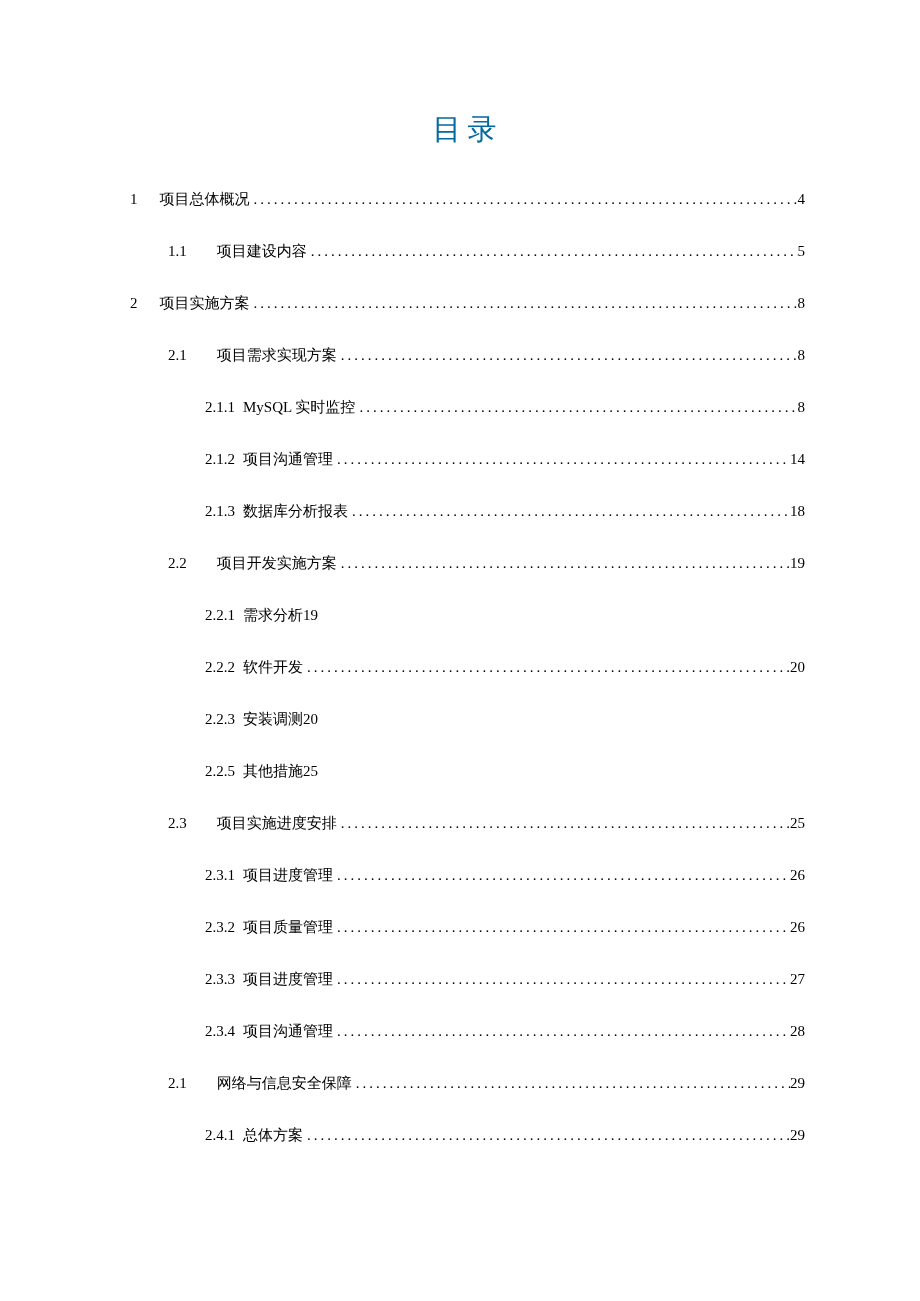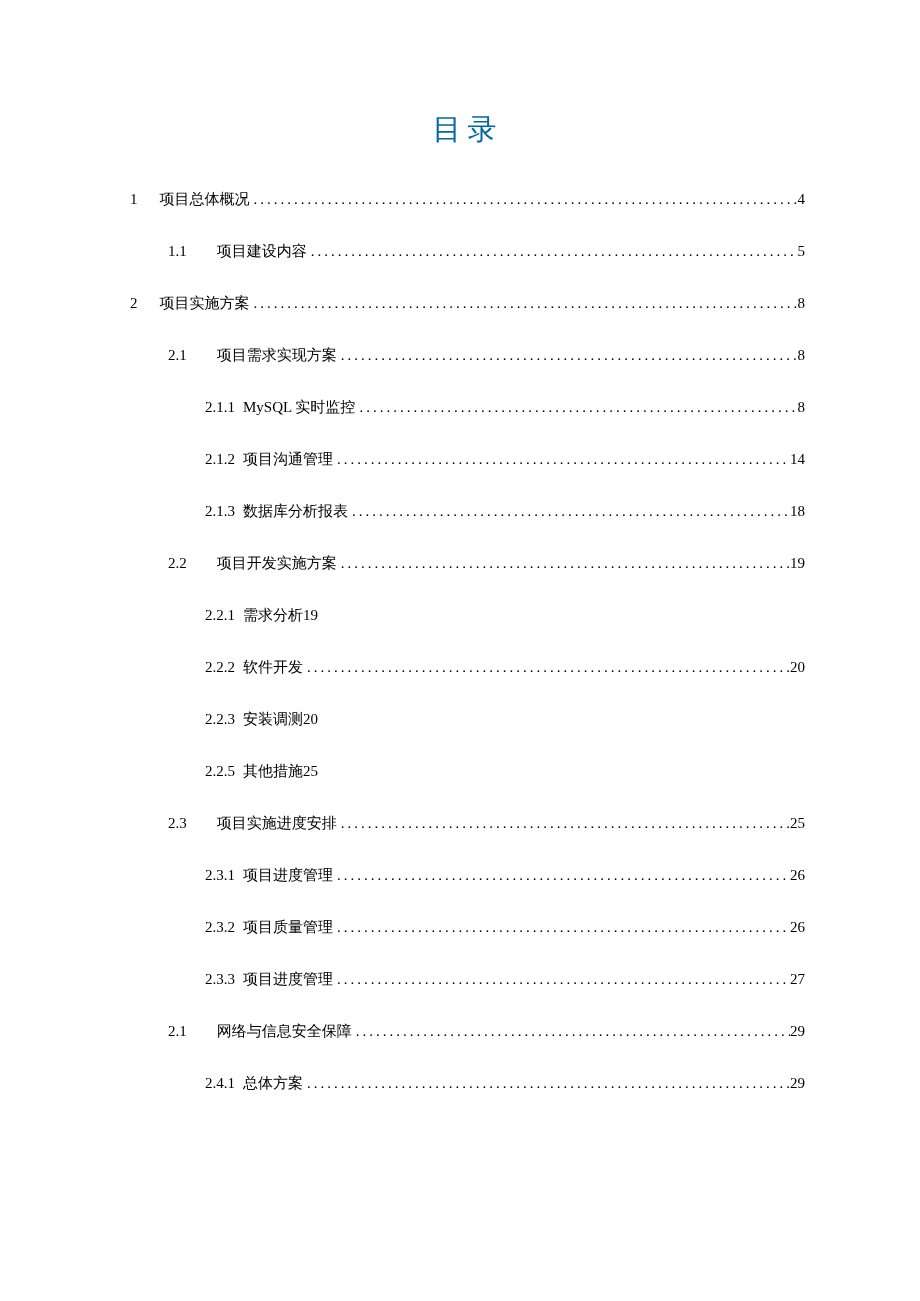--- a/index.html
+++ b/index.html
@@ -165,20 +165,26 @@
       <span class="toc-text">项目质量管理</span>
       <span class="toc-dots"></span>
       <span class="toc-page">26</span>
     </div>
     <div class="toc-entry level-3">
       <span class="toc-number">2.3.3</span>
       <span class="toc-text">项目进度管理</span>
       <span class="toc-dots"></span>
       <span class="toc-page">27</span>
     </div>
+    <div class="toc-entry level-3">
+      <span class="toc-number">2.3.4</span>
+      <span class="toc-text">项目沟通管理</span>
+      <span class="toc-dots"></span>
+      <span class="toc-page">28</span>
+    </div>
     <div class="toc-entry level-2">
       <span class="toc-number">2.1</span>
       <span class="toc-text">网络与信息安全保障</span>
       <span class="toc-dots"></span>
       <span class="toc-page">29</span>
     </div>
     <div class="toc-entry level-3">
       <span class="toc-number">2.4.1</span>
       <span class="toc-text">总体方案</span>
       <span class="toc-dots"></span>

